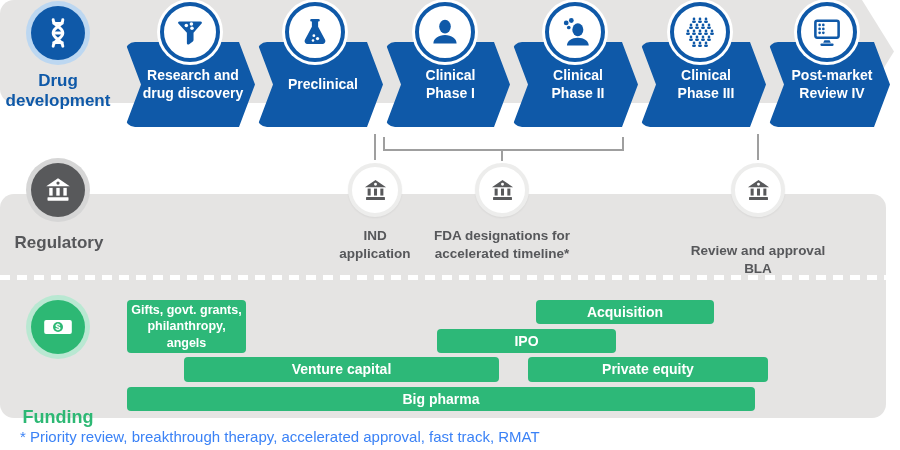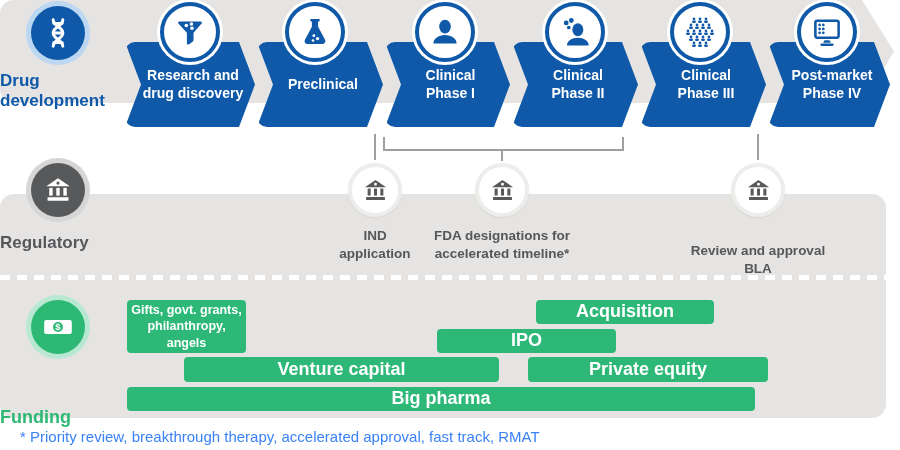--- a/index.html
+++ b/index.html
@@ -8,21 +8,21 @@
     font-family:"Liberation Sans", sans-serif;background:#fff;
   }
   .ml{white-space:pre-line;}
 
   
   .dev-band{
     position:absolute;left:0;top:30;width:894px;height:103px;
     background:#e5e4e3;border-radius:14px;
     clip-path:polygon(0 0,862px 0,100% 50%,862px 100%,0 100%);
   }
-  .row-label{position:absolute;text-align:left;font-weight:bold;line-height:1.18;}
+  .row-label{position:absolute;text-align:center;font-weight:bold;line-height:1.18;}
   .dev-label{left:0;top:71px;width:116px;font-size:17px;color:#0f59a8;}
   .reg-label{left:0;top:233px;width:118px;font-size:17px;color:#56575a;}
   .fund-label{left:0;top:372px;width:116px;font-size:18px;color:#2db874;margin-top:35px;}
 
   .key-circle{
     position:absolute;width:54px;height:54px;border-radius:50%;
     display:flex;align-items:center;justify-content:center;
   }
   .dna-circle{left:31px;top:6px;background:#0f59a8;color:#fff;box-shadow:0 0 0 5px #bcd7f1;}
   .reg-circle{left:31px;top:163px;background:#58595b;color:#fff;box-shadow:0 0 0 5px #d6d6d6;}
@@ -64,21 +64,21 @@
     box-shadow:0 1px 2px rgba(0,0,0,.06);
   }
   .mile-label{
     position:absolute;text-align:center;font-weight:bold;font-size:13.5px;
     line-height:1.35;color:#56575a;
   }
 
   
   .bar{
     position:absolute;background:#2db878;border-radius:4px;color:#fff;
-    font-weight:bold;font-size:18px;display:flex;align-items:center;justify-content:center;
+    font-weight:bold;font-size:14px;display:flex;align-items:center;justify-content:center;
     text-align:center;line-height:1.3;
   }
   .bar-gifts{left:127px;top:300px;width:119px;height:53px;font-size:12.5px;}
   .bar-acquisition{left:536px;top:300px;width:178px;height:24px;}
   .bar-ipo{left:437px;top:329px;width:179px;height:24px;}
   .bar-venture{left:184px;top:357px;width:315px;height:25px;}
   .bar-private{left:484px;top:357px;width:240px;height:25px;margin-left:44px;}
   .bar-pharma{left:127px;top:387px;width:628px;height:24px;}
 
   .footnote{position:absolute;left:20px;top:428px;font-size:15px;color:#3b82f6;}
@@ -117,21 +117,21 @@
   <div class="chevron" style="left:512px;width:126px;">
     <div class="lbl ml">Clinical
 Phase II</div>
   </div>
   <div class="chevron" style="left:640px;width:126px;">
     <div class="lbl ml">Clinical
 Phase III</div>
   </div>
   <div class="chevron" style="left:768px;width:122px;">
     <div class="lbl ml">Post-market
-Phase IV</div>
+Review IV</div>
   </div>
 
   <div class="stage-circle" style="left:160px;">
     <span>
       <svg width="34" height="34" viewBox="0 0 24 24">
         <path fill="currentColor" d="M4.5 4.5h15c.8 0 1.2.9.7 1.5l-5.7 6.6v5.1c0 .4-.2.8-.5 1l-2.6 2c-.7.5-1.6 0-1.6-.8v-7.3L3.8 6c-.5-.6-.1-1.5.7-1.5z"></path>
         <circle cx="9.4" cy="7.4" r="1.25" fill="#fff"></circle>
         <circle cx="13" cy="6.4" r="1.25" fill="#fff"></circle>
         <circle cx="13.4" cy="9.4" r="1.25" fill="#fff"></circle>
       </svg>

